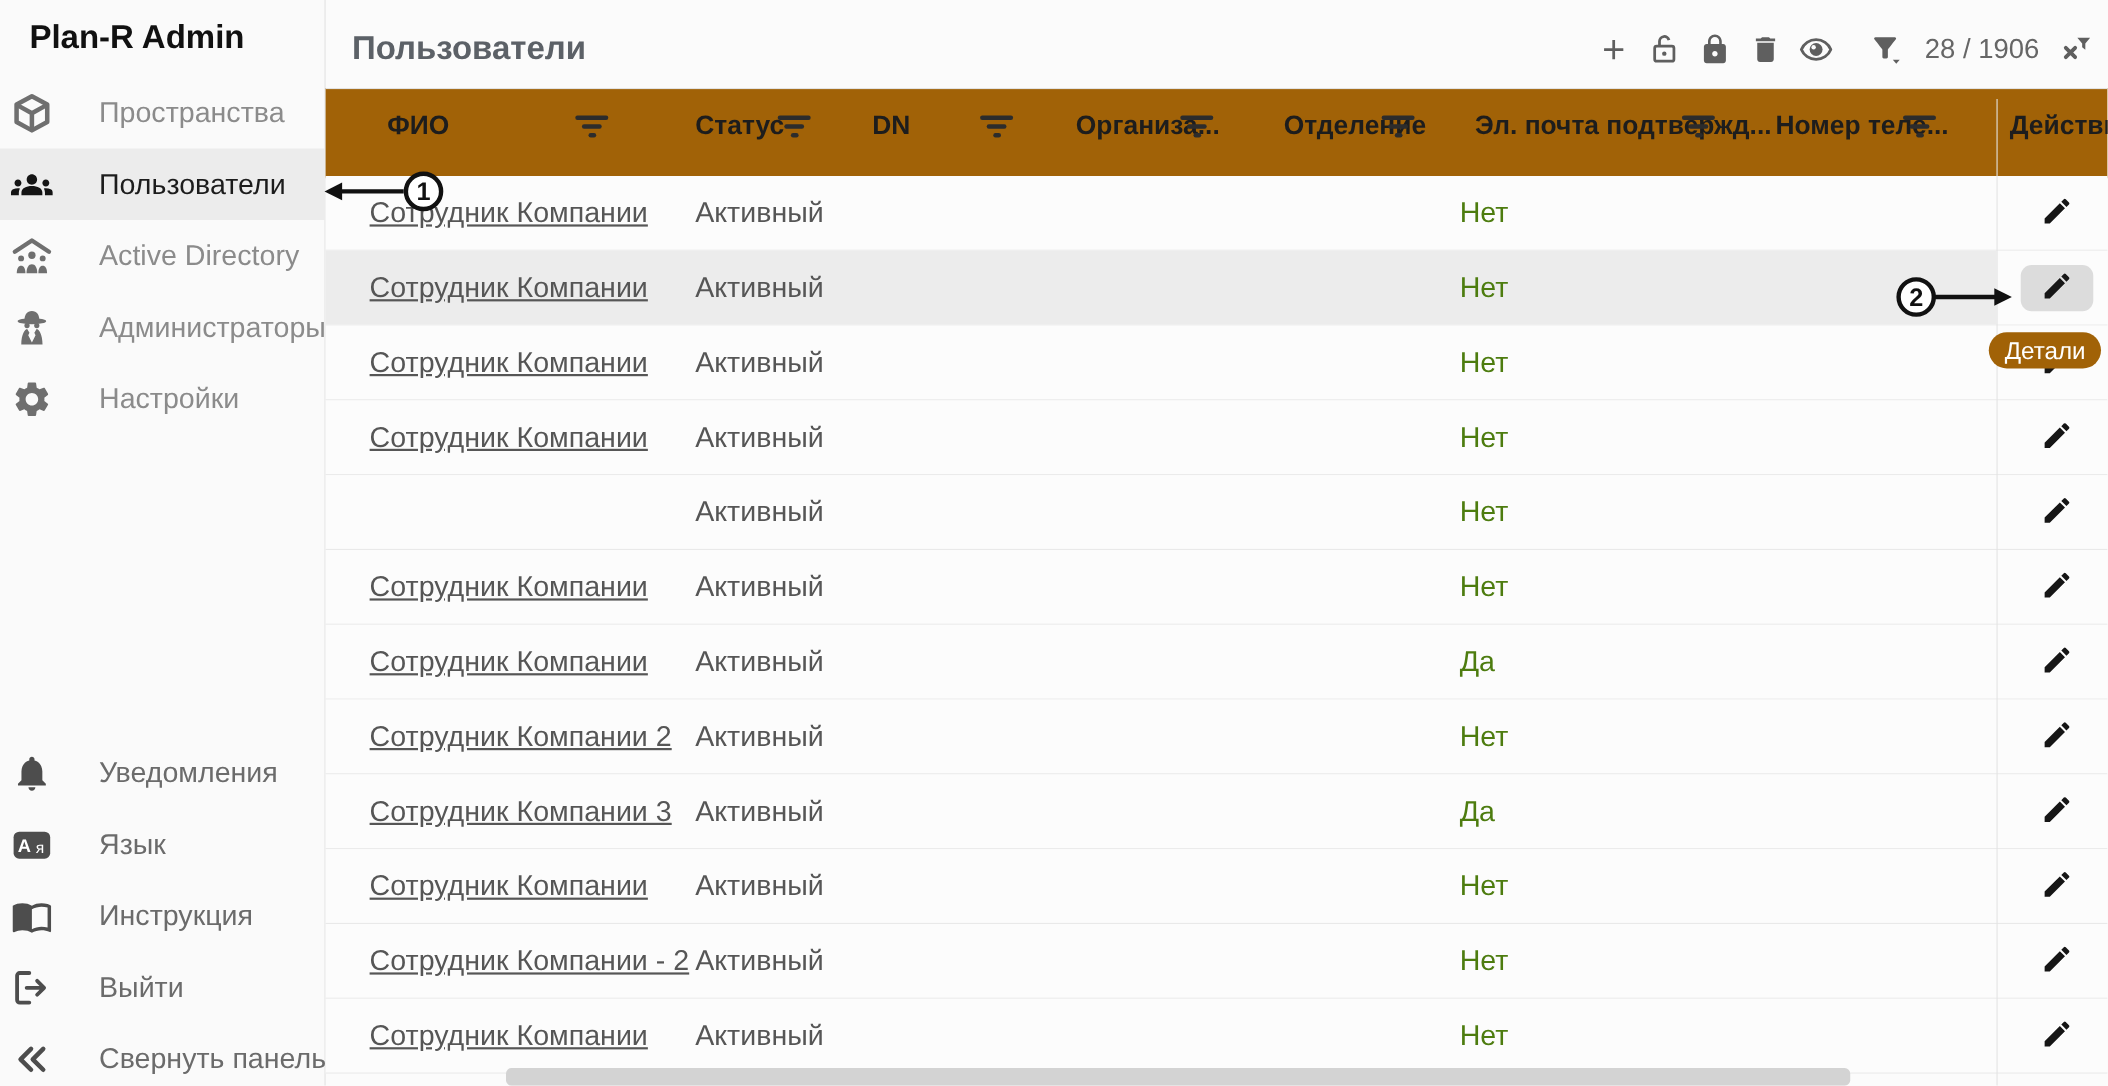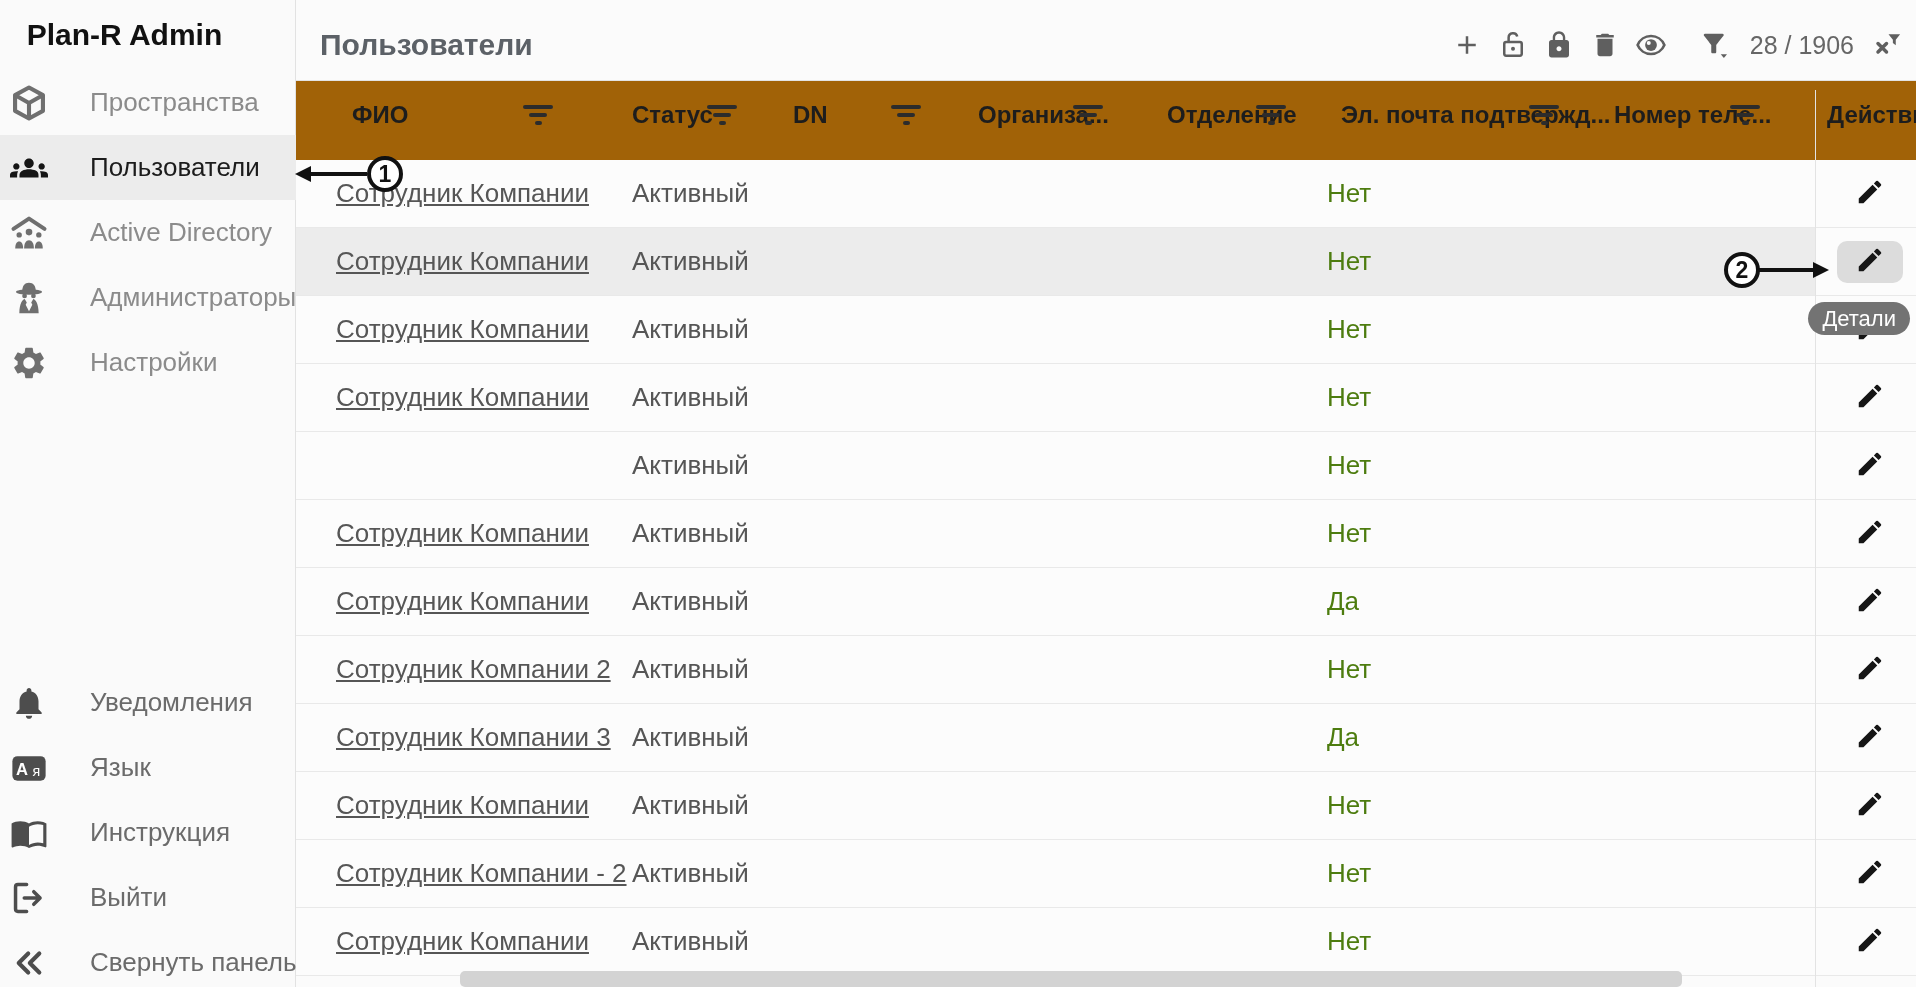--- a/index.html
+++ b/index.html
@@ -46,21 +46,21 @@
   .td.c-name{left:40px;text-decoration:underline;}
   .td.c-status{left:336px;}
   .td.c-email{left:1031px;color:#4d7c0f;}
   .action-btn{position:absolute;left:1541px;top:13px;width:66px;height:42px;border-radius:10px;display:flex;align-items:center;justify-content:center;cursor:pointer;}
   .tr.hovered .action-btn{background:#dcdcdc;}
   .action-btn svg{width:30px;height:30px;}
 
   .col-divider{position:absolute;left:1815px;top:90px;bottom:0;width:1px;background:#e3e3e3;}
 
   
-  .tooltip{position:absolute;right:6px;top:302px;height:33px;line-height:33px;background:#737373;color:#fff;font-size:22px;border-radius:17px;padding:0 14px;z-index:6;white-space:nowrap;}
+  .tooltip{position:absolute;right:6px;top:302px;height:33px;line-height:33px;background:#a16207;color:#fff;font-size:22px;border-radius:17px;padding:0 14px;z-index:6;white-space:nowrap;}
   .hscroll-thumb{position:absolute;left:460px;top:971px;width:1222px;height:16px;background:#d3d3d3;border-radius:5px;z-index:7;cursor:pointer;}
 
   .ann-circle{position:absolute;width:36px;height:36px;border:4px solid #111;border-radius:50%;background:#fff;box-sizing:border-box;display:flex;align-items:center;justify-content:center;font-size:23px;font-weight:600;color:#111;z-index:10;}
   .ann-arrow{position:absolute;z-index:10;}
 </style>
 </head>
 <body>
 
 <div class="app">
 

